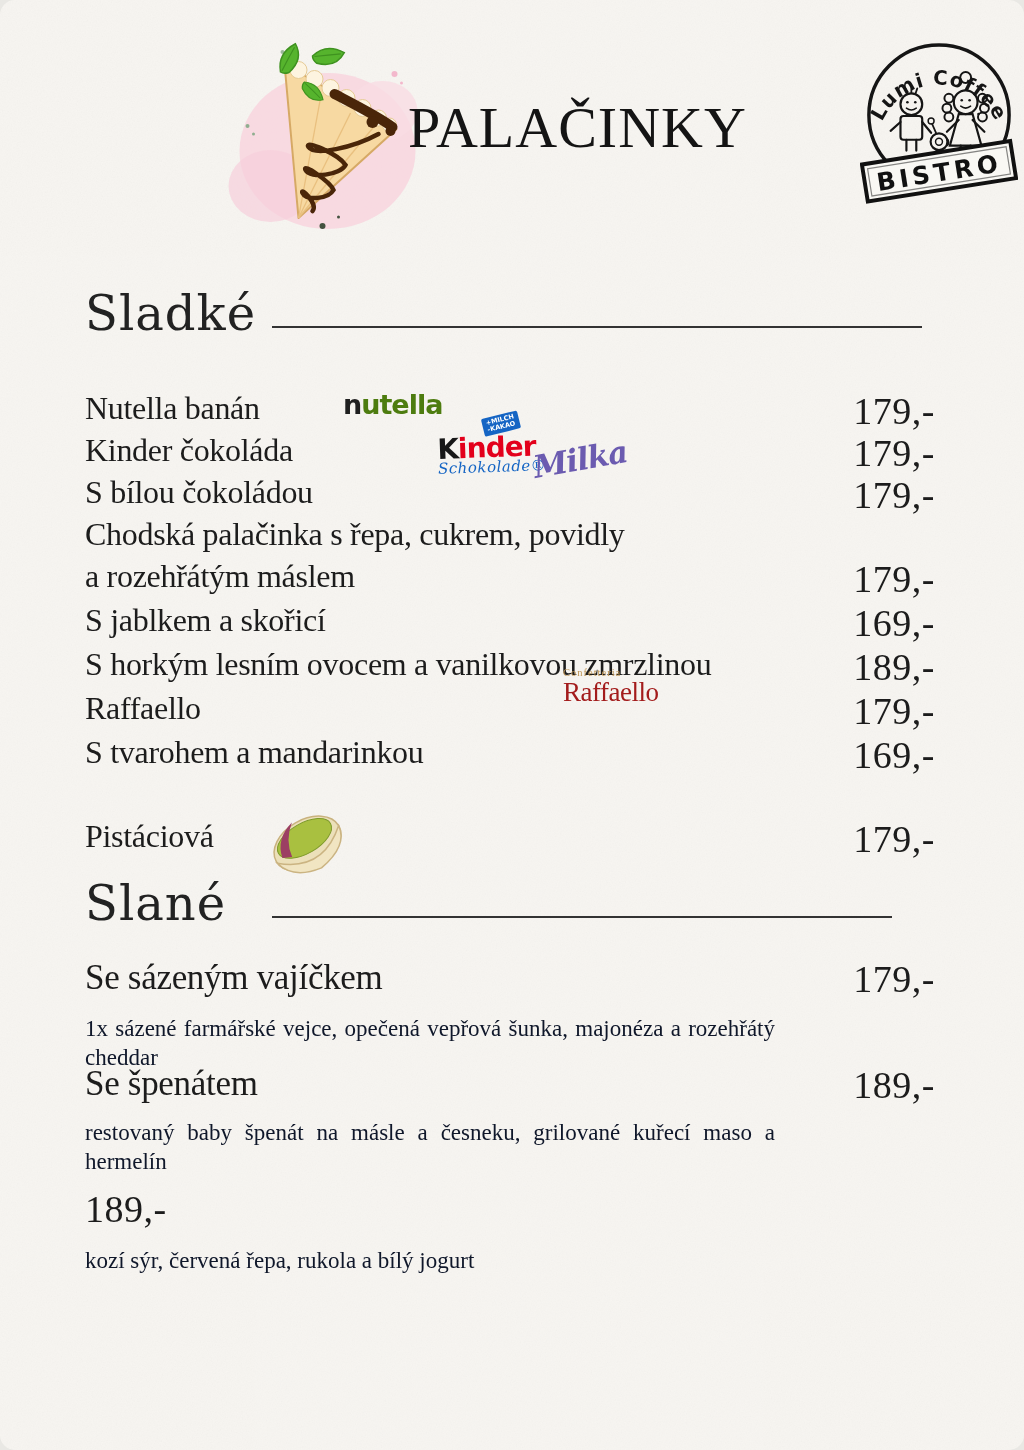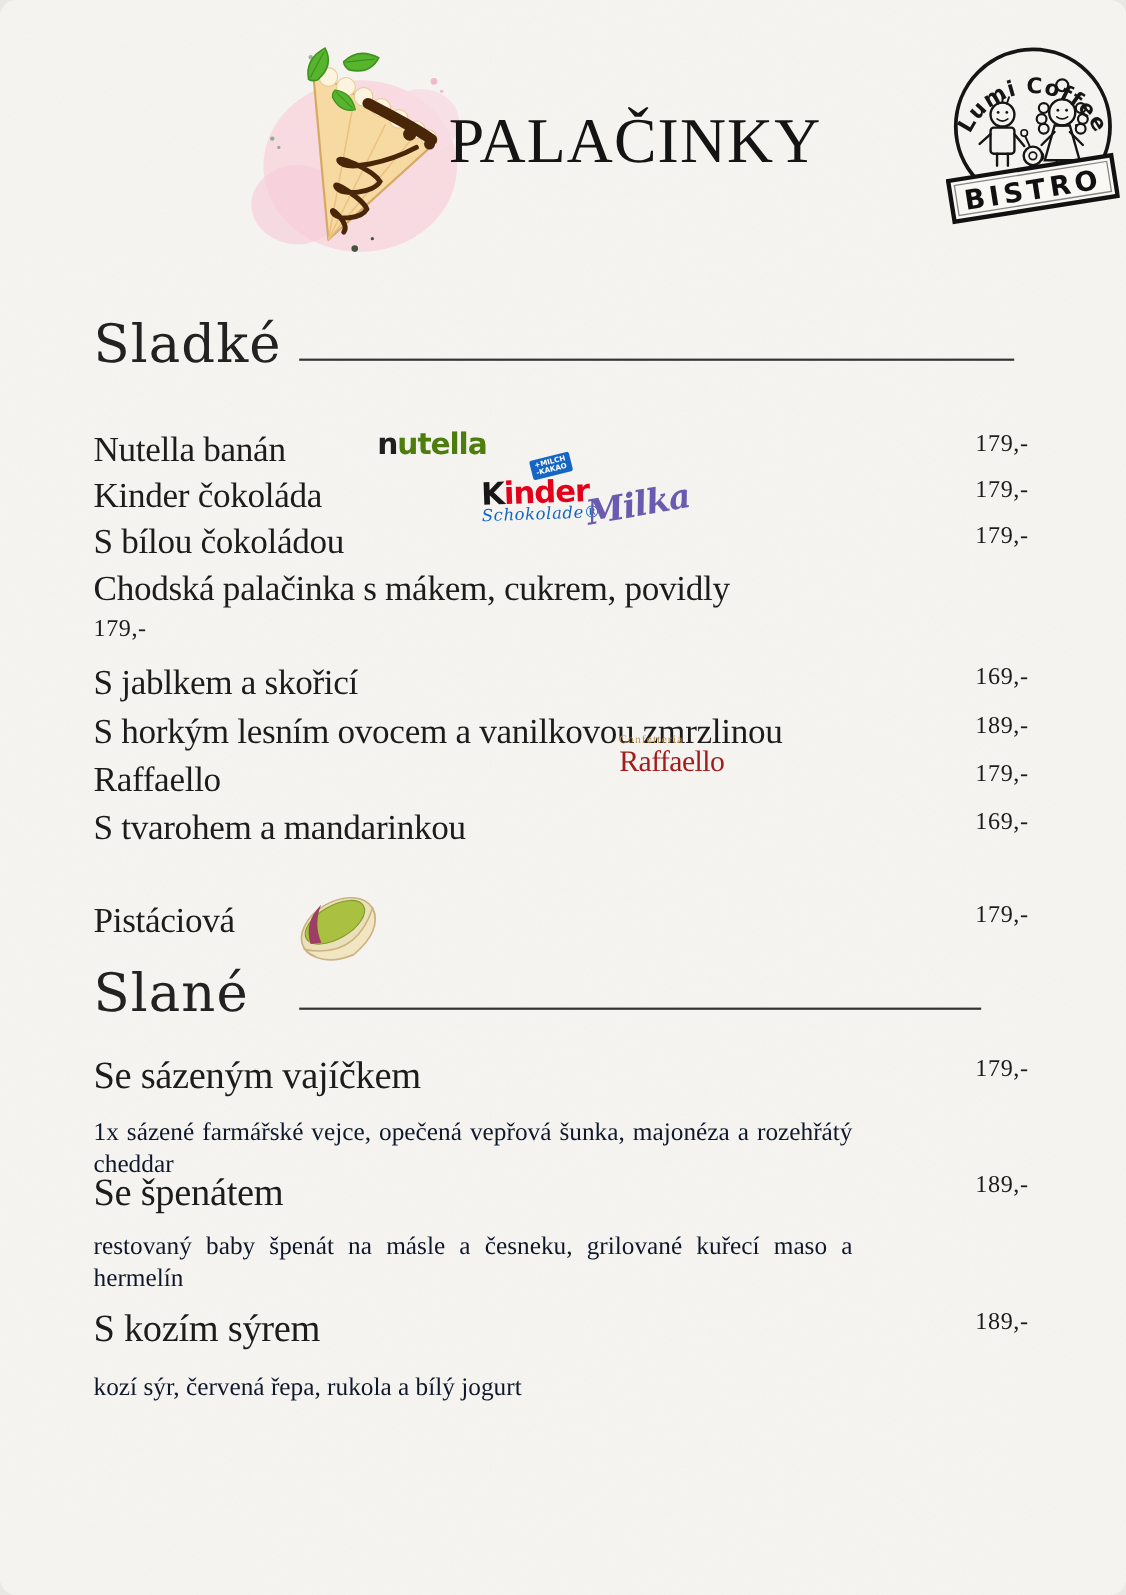--- a/index.html
+++ b/index.html
@@ -15,21 +15,21 @@
 
   
   .sec-head{position:absolute;left:85px;font-family:"DejaVu Serif", serif;font-weight:300;
             font-size:48px;letter-spacing:1px;color:#222;}
   .divider{position:absolute;height:0;border-top:2px solid #333;}
 
   
   .row{position:absolute;left:85px;right:89px;display:flex;justify-content:space-between;
        align-items:flex-start;font-size:32px;line-height:1.15;}
   .row .iname{white-space:nowrap;letter-spacing:-0.3px;}
-  .row .price{font-size:22px;white-space:nowrap;letter-spacing:0.5px;}
+  .row .price{font-size:38px;white-space:nowrap;letter-spacing:0.5px;}
   .row-big{font-size:35px;}
 
   .desc{position:absolute;left:85px;width:690px;font-size:23px;line-height:29px;
         text-align:justify;color:#0f172a;}
 
   
   .brand{position:absolute;display:block;}
   .nutella{left:258px;top:1px;font-family:"DejaVu Sans", sans-serif;font-weight:bold;
            font-size:27px;letter-spacing:-1px;line-height:1;}
   .nutella .n1{color:#1f1f1f;}
@@ -173,25 +173,26 @@
     <span class="price">179,-</span>
   </div>
 
   <div class="row" style="top:474px">
     <span class="iname">S bílou čokoládou</span>
     <span class="brand milka">Milka</span>
     <span class="price">179,-</span>
   </div>
 
   <div class="row" style="top:516px">
-    <span class="iname">Chodská palačinka s mákem, cukrem, povidly</span>
+    <span class="iname">Chodská palačinka s řepa, cukrem, povidly</span>
     <span class="price"></span>
   </div>
 
   <div class="row" style="top:558px">
+    <span class="iname">a rozehřátým máslem</span>
     <span class="price">179,-</span>
   </div>
 
   <div class="row" style="top:602px">
     <span class="iname">S jablkem a skořicí</span>
     <span class="price">169,-</span>
   </div>
 
   <div class="row" style="top:646px">
     <span class="iname">S horkým lesním ovocem a vanilkovou zmrzlinou</span>
@@ -234,18 +235,17 @@
   </div>
   <div class="desc" style="top:1014px">1x sázené farmářské vejce, opečená vepřová šunka, majonéza a rozehřátý cheddar</div>
 
   <div class="row row-big" style="top:1064px">
     <span class="iname">Se špenátem</span>
     <span class="price">189,-</span>
   </div>
   <div class="desc" style="top:1118px">restovaný baby špenát na másle a česneku, grilované kuřecí maso a hermelín</div>
 
   <div class="row row-big" style="top:1188px">
-    <span class="iname">S kozím sýrem</span>
     <span class="price">189,-</span>
   </div>
   <div class="desc" style="top:1246px">kozí sýr, červená řepa, rukola a bílý jogurt</div>
 
 </div>
 
 </body></html>

